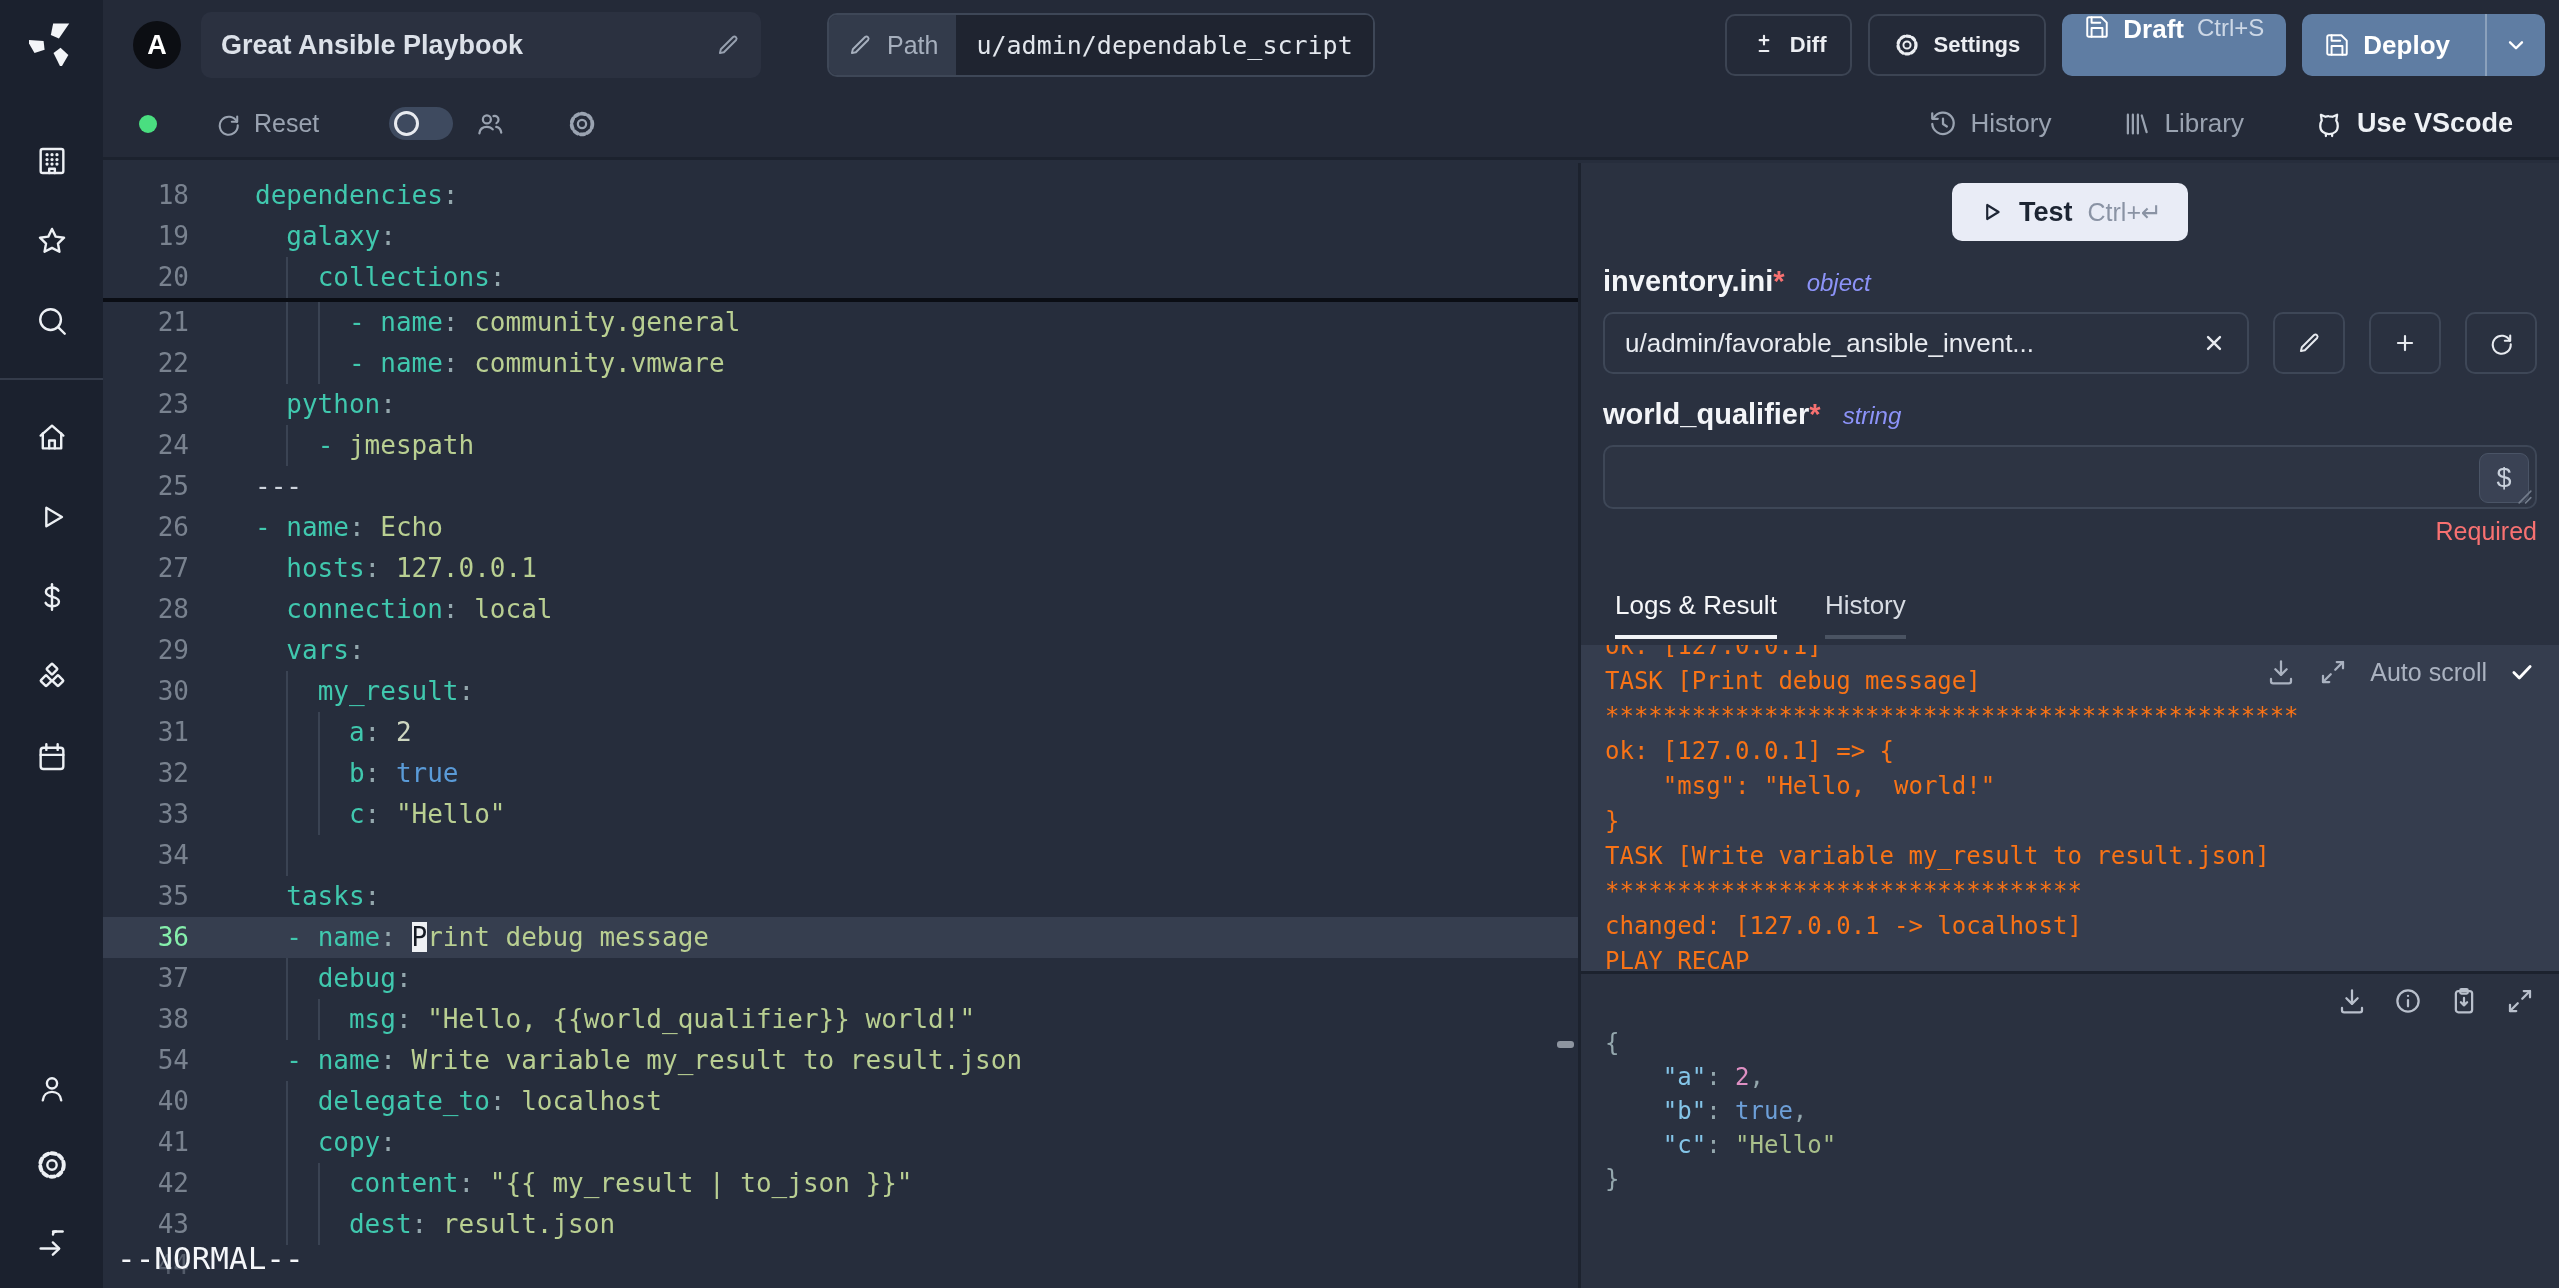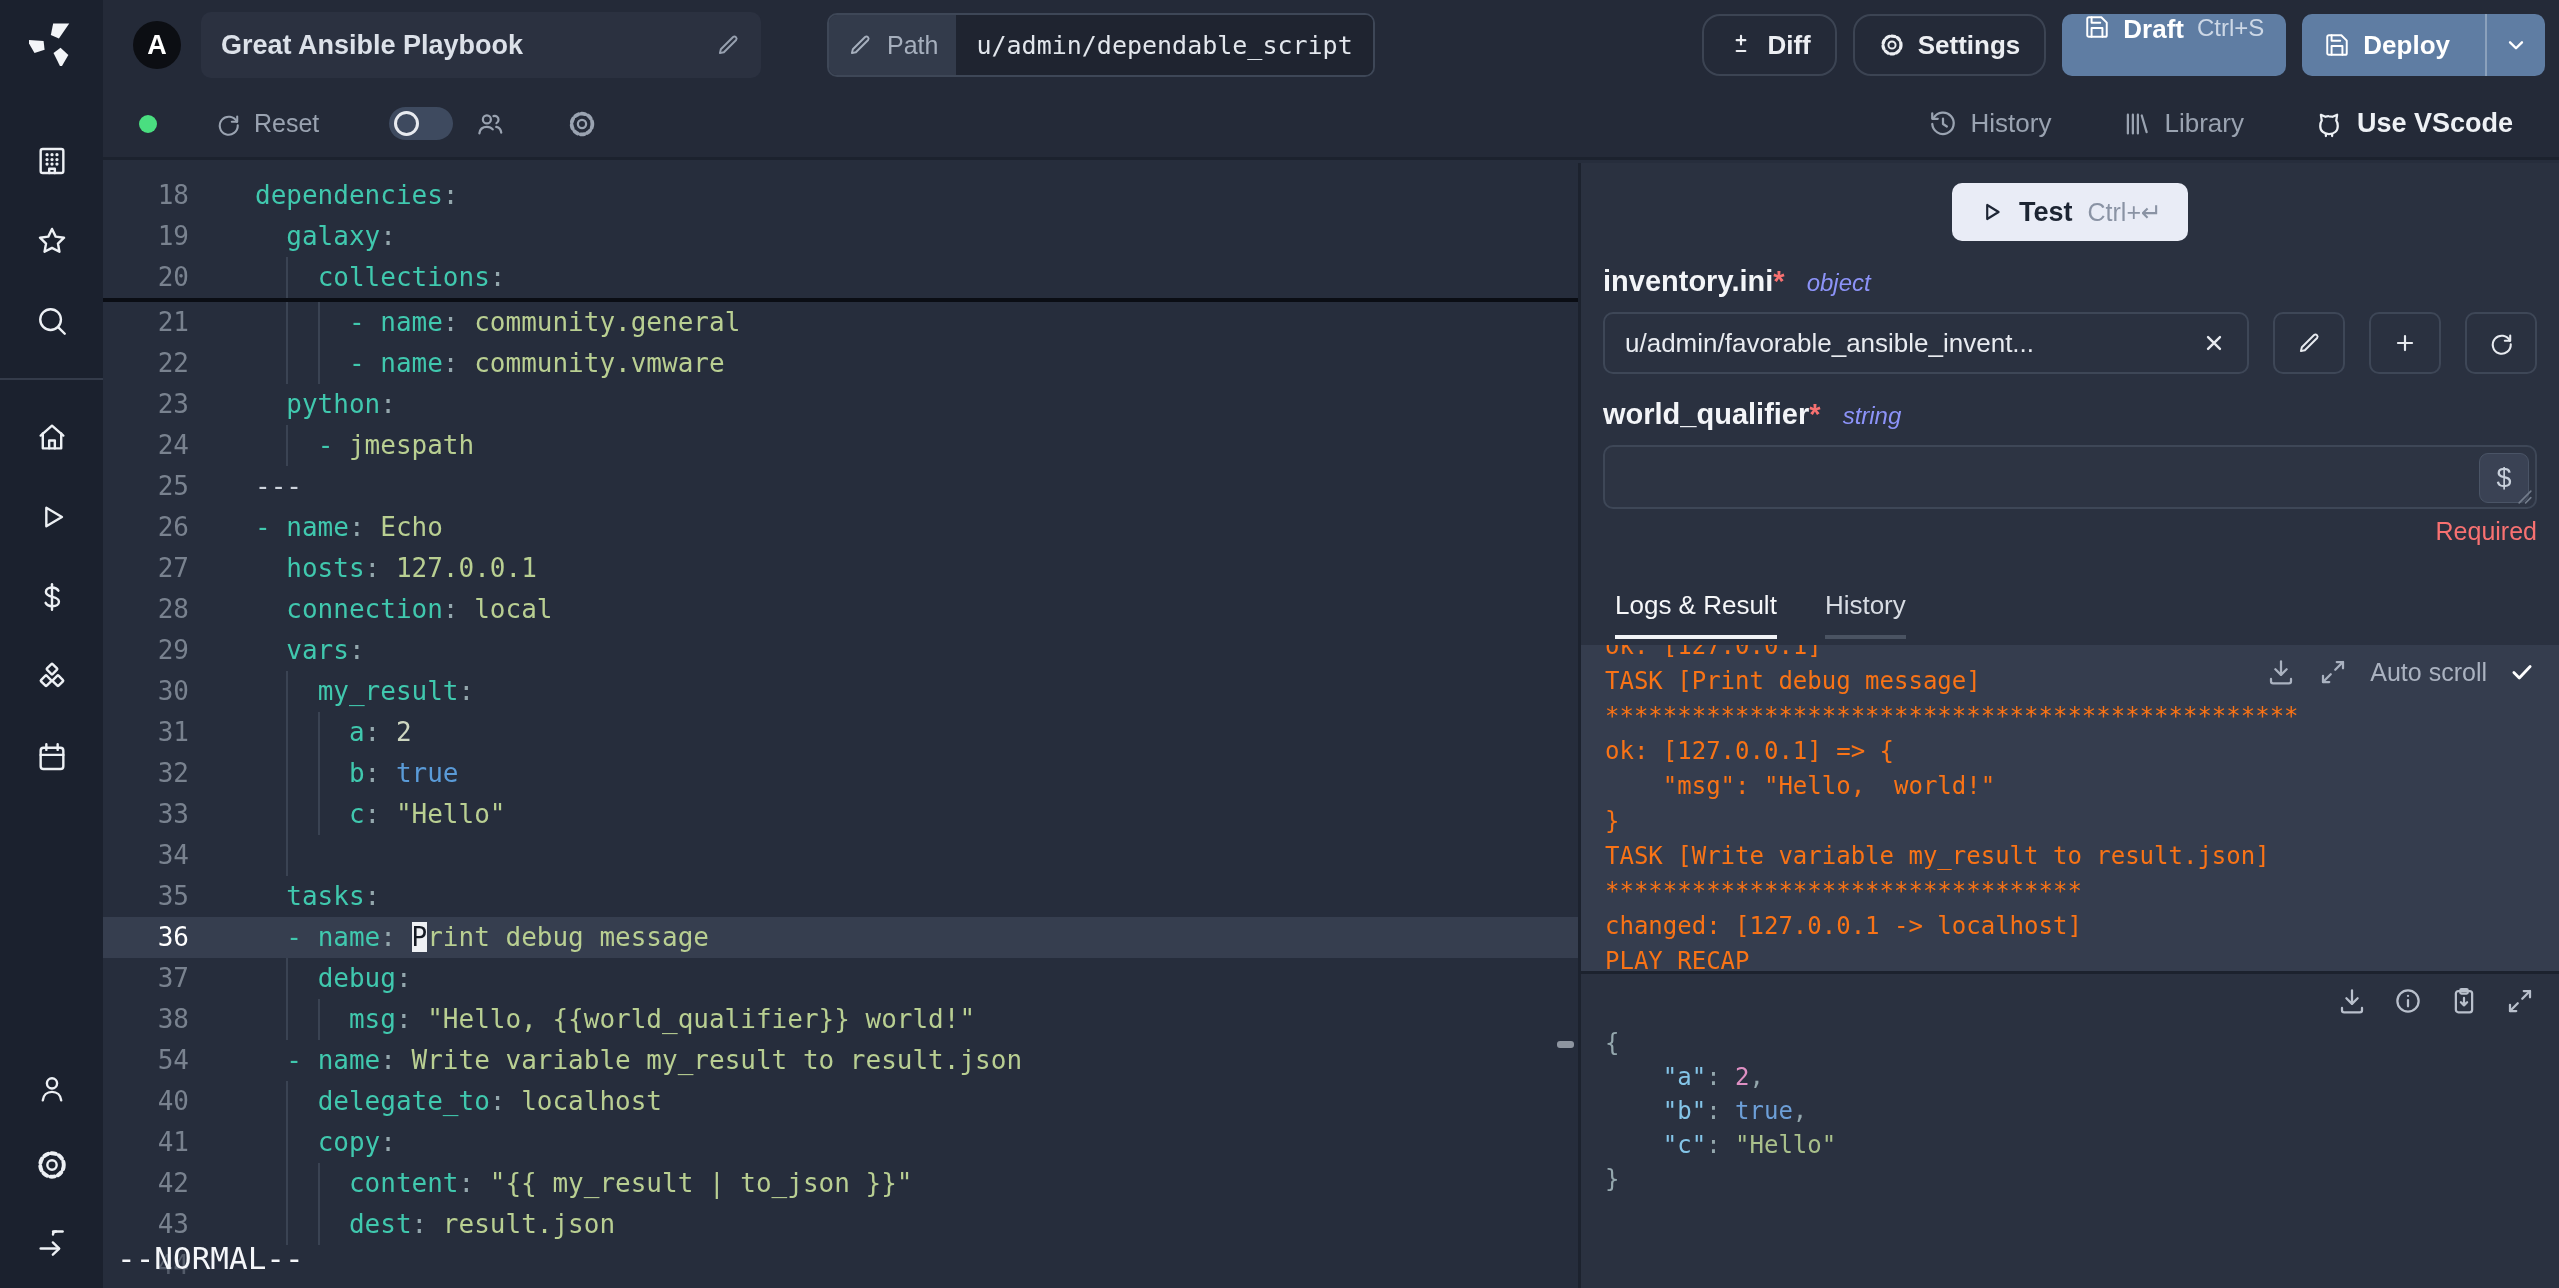--- a/index.html
+++ b/index.html
@@ -29,22 +29,22 @@
     display:flex;align-items:center;padding:0 20px}
   .titlebox .t{font-size:27px;font-weight:600;color:#dce1e9;flex:1;white-space:nowrap}
   .pencil{color:#97a0af}
   .path-widget{margin-left:66px;height:64px;border:2px solid #3e4757;border-radius:10px;
     display:flex;align-items:stretch;overflow:hidden;flex:none}
   .path-left{display:flex;align-items:center;gap:14px;padding:0 18px;background:#333b4b;
     color:#a6afbd;font-size:25px}
   .path-right{display:flex;align-items:center;padding:0 20px;background:#1f2430;
     font-family:"DejaVu Sans Mono",monospace;font-size:25px;color:#e2e6ec;white-space:nowrap}
   .topbar-actions{margin-left:auto;display:flex;align-items:center;gap:16px}
-  .btn-ghost{height:62px;border:2px solid #3c4453;border-radius:18px;color:#eceef2;
-    font-size:26px;font-weight:600;display:flex;align-items:center;gap:13px;padding:0 24px}
+  .btn-ghost{height:62px;border:2px solid #3c4453;border-radius:10px;color:#eceef2;
+    font-size:22px;font-weight:600;display:flex;align-items:center;gap:13px;padding:0 24px}
   .btn-blue{height:62px;border-radius:10px;background:#5f7da3;color:#fff;font-size:26px;
     font-weight:600;display:flex;align-items:flex-start;gap:13px;padding:0 22px}
   .btn-blue .kbd{color:#cdd8e6;font-weight:400;font-size:24px}
   .deploy{padding:0;overflow:hidden}
   .deploy-main{display:flex;align-items:center;gap:13px;padding:0 22px;height:100%}
   .deploy-caret{width:60px;height:100%;border-left:2px solid rgba(255,255,255,.28);
     display:grid;place-items:center}
 
   
   .toolbar2{position:absolute;left:103px;top:90px;right:0;height:70px;background:#242a38;
@@ -62,21 +62,21 @@
 
   
   .editor{position:absolute;left:103px;top:163px;bottom:0;width:1475px;background:#262d3c;
     overflow:hidden;padding-top:12px}
   .code-line{display:flex;height:41px;line-height:41px;
     font-family:"DejaVu Sans Mono",monospace;font-size:26px;position:relative;white-space:pre}
   .ln{width:86px;text-align:right;color:#79828f;flex:none}
   .code{position:relative;flex:1;margin-left:66px;color:#d4d8df}
   .guide{position:absolute;top:0;bottom:0;width:2px;background:#3a4353}
   .cur-line{background:#363e4f}
-  .cur-line .ln{color:#ffffff}
+  .cur-line .ln{color:#86efac}
   .sticky-divider{height:4px;background:#0a0d14}
   .dim{opacity:.55}
   .c-k{color:#40c8ae}.c-d{color:#40c8ae}.c-p{color:#94a7ad}.c-v{color:#b9cf92}
   .c-n{color:#ced6c0}.c-b{color:#5a9bd8}.c-m{color:#cdd3dc}.c-w{color:#d4d8df}
   .c-x{background:#eef0f4;color:#141923}
   .vim-status{position:absolute;left:14px;bottom:12px;font-family:"DejaVu Sans Mono",monospace;
     font-size:31px;color:#f4f6f9}
   .scroll-dash{position:absolute;right:4px;top:878px;width:17px;height:7px;border-radius:3px;background:#8e95a0}
 
   

